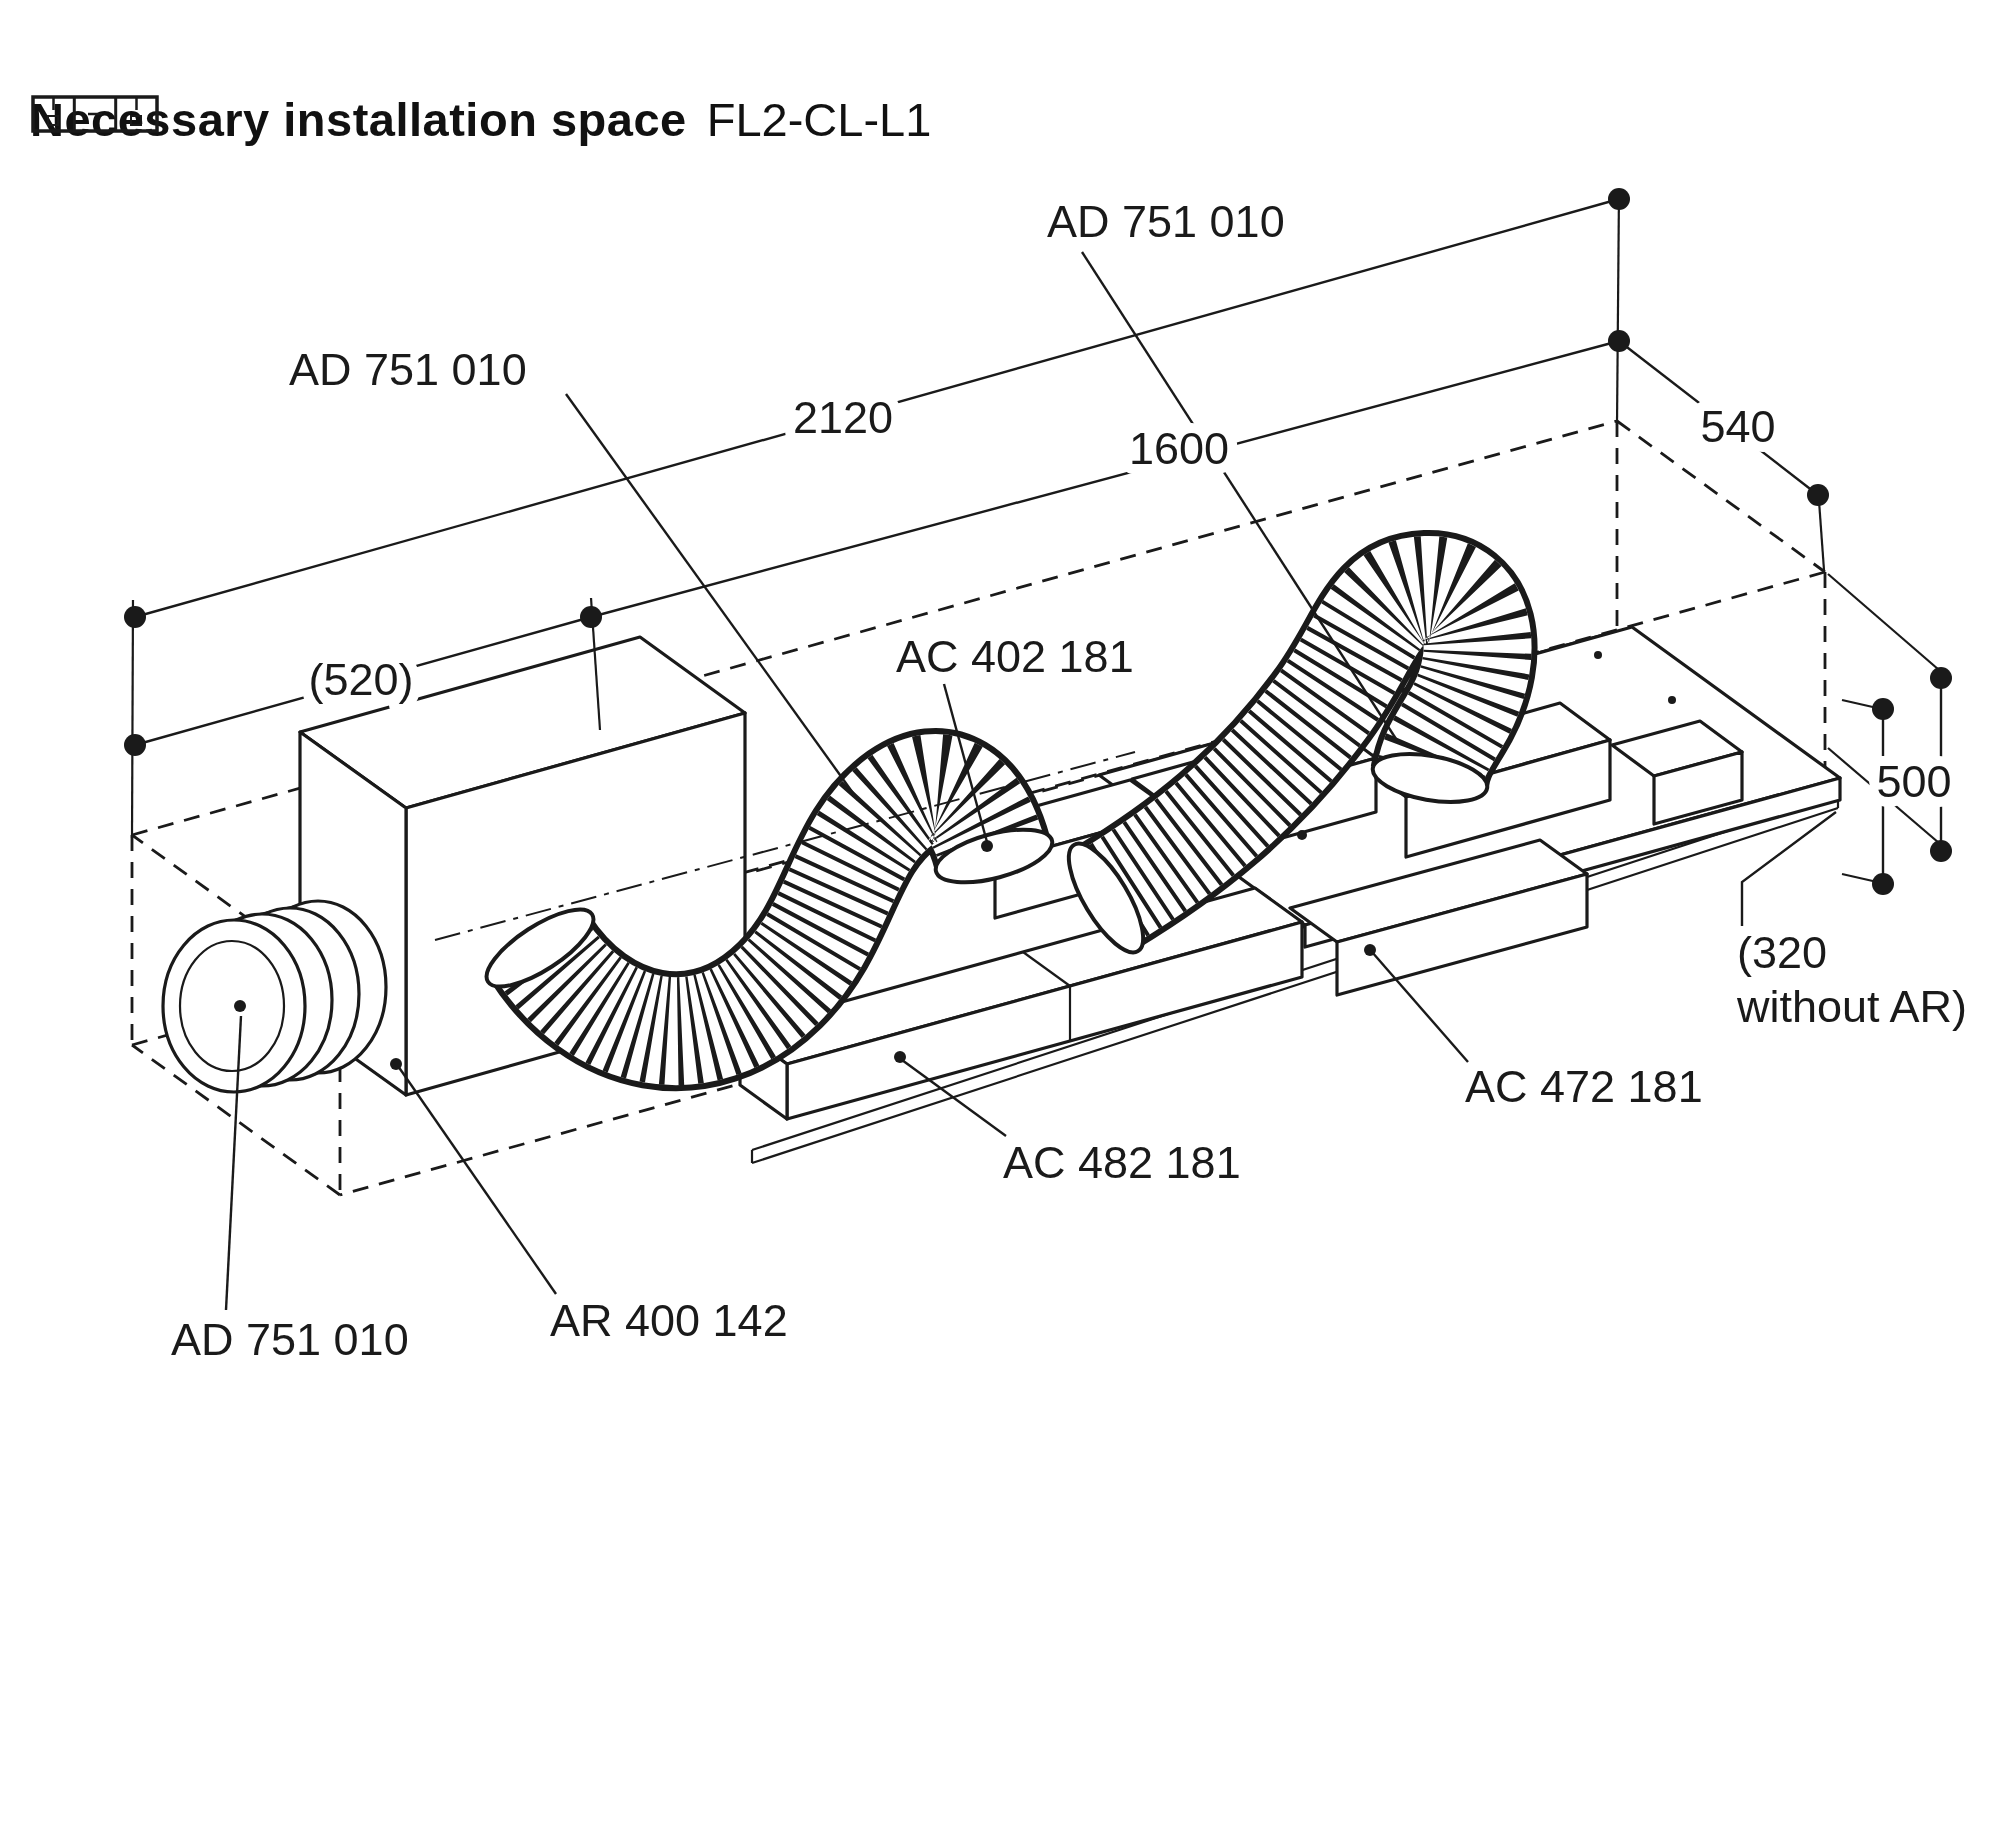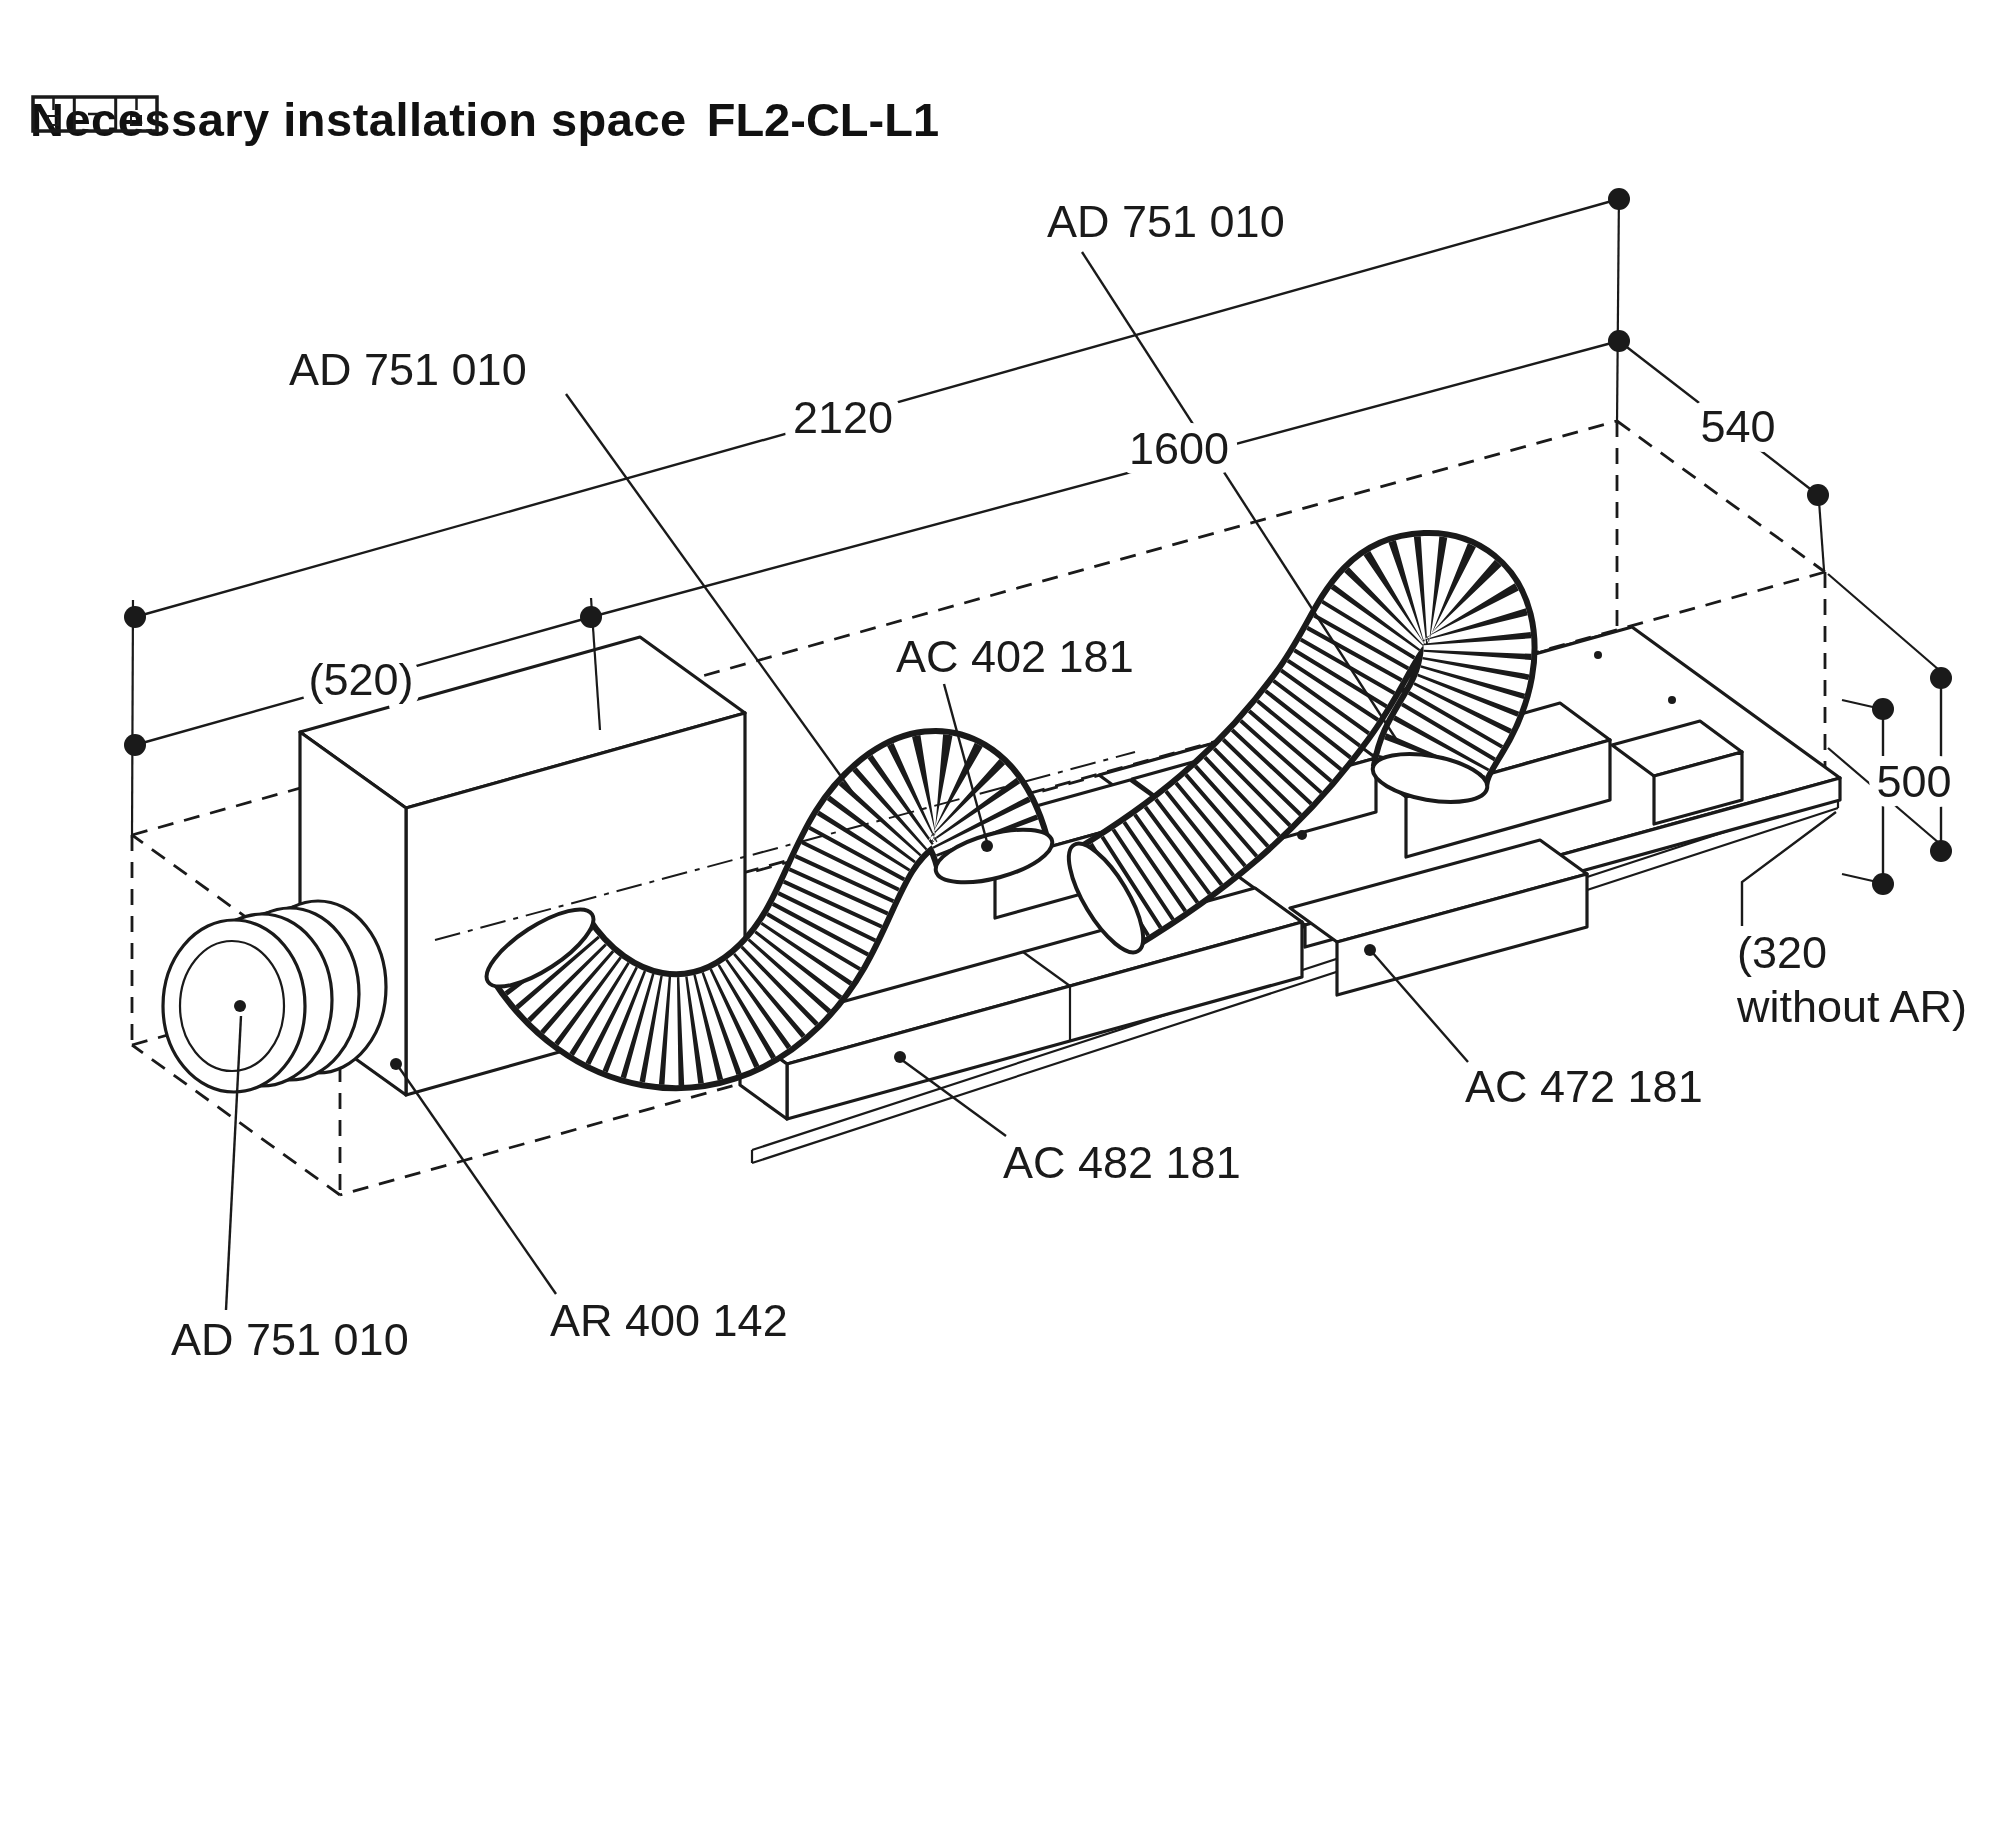--- a/index.html
+++ b/index.html
@@ -1,20 +1,20 @@
 <!DOCTYPE html>
 <html><head>
 <meta charset="utf-8">
 <style>
   html,body{margin:0;padding:0;background:#fff;}
   .stage{position:relative;width:2000px;height:1827px;background:#fff;overflow:hidden;
          font-family:"Liberation Sans",sans-serif;color:#111;}
   .titlebar{position:absolute;left:30px;top:92px;display:flex;align-items:center;gap:20px;}
   .titlebar .t{font-size:47px;font-weight:bold;letter-spacing:0.5px;white-space:nowrap;}
-  .titlebar .m{font-size:47px;font-weight:bold;white-space:nowrap;}
+  .titlebar .m{font-size:47px;font-weight:normal;white-space:nowrap;}
   svg{position:absolute;left:0;top:0;}
   .solid{fill:#fff;stroke:#1a1a1a;stroke-width:3.2;stroke-linejoin:round;}
   .thin{fill:none;stroke:#1a1a1a;stroke-width:2.2;}
   .dash{fill:none;stroke:#1a1a1a;stroke-width:2.8;stroke-dasharray:16 11;}
   .cline{fill:none;stroke:#1a1a1a;stroke-width:2;stroke-dasharray:26 8 5 8;}
   .dim{fill:none;stroke:#1a1a1a;stroke-width:2.4;}
   .leader{fill:none;stroke:#1a1a1a;stroke-width:2.4;}
   .dot{fill:#1a1a1a;stroke:none;}
   .lbl{font-family:"Liberation Sans",sans-serif;font-size:45px;fill:#1a1a1a;
        paint-order:stroke;stroke:#fff;stroke-width:12px;stroke-linejoin:round;}

